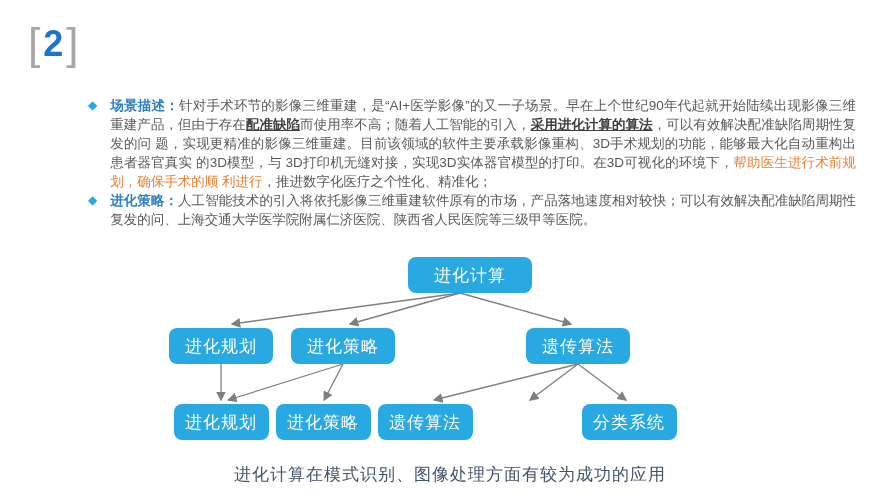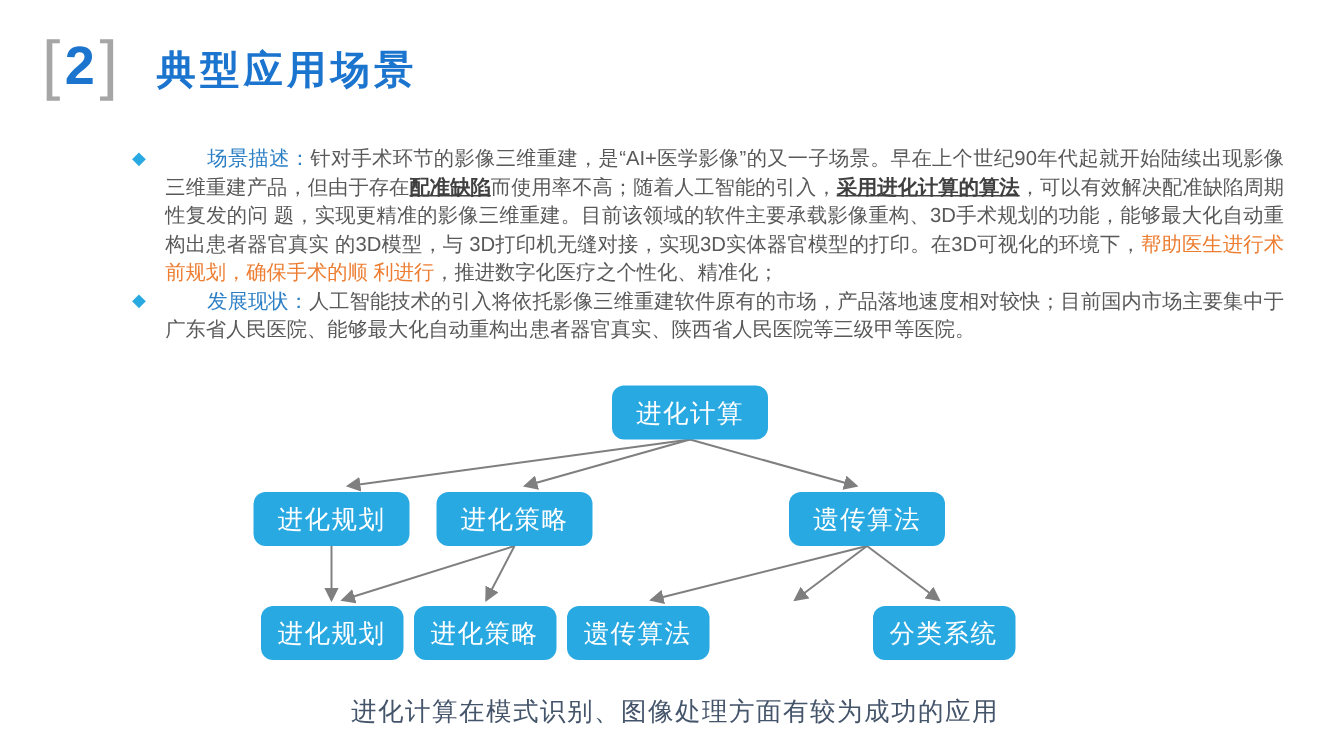--- a/index.html
+++ b/index.html
@@ -22,21 +22,21 @@
   }
   .header{display:flex;align-items:center;gap:26px;padding:22px 0 0 28px;}
   .idx{display:flex;align-items:center;line-height:1;}
   .bracket{font-size:44px;font-weight:300;color:var(--bracket-gray);line-height:1;}
   .num{font-size:36px;font-weight:700;color:var(--title-blue);padding:0 3px;line-height:1;}
   .title{font-size:26px;font-weight:700;color:var(--title-blue);letter-spacing:3px;padding-top:4px;}
   .bullets{margin:30px 32px 0 88px;}
   .bullet-row{display:flex;align-items:flex-start;}
   .diamond{flex:none;color:var(--accent-blue);font-size:12px;line-height:19px;margin-right:13px;}
   .bullet-text{font-size:13.5px;line-height:19px;color:var(--body-gray);text-align:justify;}
-  .lab{color:var(--label-blue);font-weight:400;margin-left:28px;}
+  .lab{color:var(--label-blue);font-weight:700;}
   .seg-normal{color:var(--body-gray);}
   .seg-bold{color:var(--bold-gray);font-weight:700;text-decoration:underline;}
   .seg-orange{color:var(--orange);}
   .diagram{position:absolute;left:0;top:0;width:888px;height:500px;pointer-events:none;}
   .edges{position:absolute;left:0;top:0;}
   .edges line{stroke:var(--arrow-gray);stroke-width:1.3;}
   .node{
     position:absolute;background:var(--accent-blue);color:#ffffff;
     border-radius:8px;display:flex;align-items:center;justify-content:center;
     font-size:17px;letter-spacing:1px;font-weight:400;
@@ -50,31 +50,30 @@
 <body>
 
 <div class="slide">
 
   <div class="header">
     <span class="idx">
       <span class="bracket">[</span>
       <span class="num">2</span>
       <span class="bracket">]</span>
     </span>
-    <span class="title">典型应用场景</span>
   </div>
 
   <div class="bullets">
       <div class="bullet-row">
         <span class="diamond">◆</span>
         <p class="bullet-text"><span class="lab">场景描述：</span><span class="seg-normal">针对手术环节的影像三维重建，是“AI+医学影像”的又一子场景。早在上个世纪90年代起就开始陆续出现影像三维重建产品，但由于存在</span><span class="seg-bold">配准缺陷</span><span class="seg-normal">而使用率不高；随着人工智能的引入，</span><span class="seg-bold">采用进化计算的算法</span><span class="seg-normal">，可以有效解决配准缺陷周期性复发的问 题，实现更精准的影像三维重建。目前该领域的软件主要承载影像重构、3D手术规划的功能，能够最大化自动重构出患者器官真实 的3D模型，与 3D打印机无缝对接，实现3D实体器官模型的打印。在3D可视化的环境下，</span><span class="seg-orange">帮助医生进行术前规划，确保手术的顺 利进行</span><span class="seg-normal">，推进数字化医疗之个性化、精准化；</span></p>
       </div>
       <div class="bullet-row">
         <span class="diamond">◆</span>
-        <p class="bullet-text"><span class="lab">发展现状：</span><span class="seg-normal">人工智能技术的引入将依托影像三维重建软件原有的市场，产品落地速度相对较快；目前国内市场主要集中于广东省人民医院、能够最大化自动重构出患者器官真实、陕西省人民医院等三级甲等医院。</span></p>
+        <p class="bullet-text"><span class="lab">进化策略：</span><span class="seg-normal">人工智能技术的引入将依托影像三维重建软件原有的市场，产品落地速度相对较快；可以有效解决配准缺陷周期性复发的问、上海交通大学医学院附属仁济医院、陕西省人民医院等三级甲等医院。</span></p>
       </div>
     </div>
 
   <div class="diagram">
     <svg class="edges" width="888" height="500" viewBox="0 0 888 500">
       <defs>
         <marker id="arrow" viewBox="0 0 10 10" refX="8.5" refY="5" markerWidth="7.5" markerHeight="7.5" orient="auto-start-reverse">
           <path d="M0,0 L10,5 L0,10 z" fill="#7f7f7f"></path>
         </marker>
       </defs>
@@ -82,21 +81,21 @@
         <line x1="460" y1="293" x2="350.02" y2="324" marker-end="url(#arrow)"></line>
         <line x1="460" y1="293" x2="570.92" y2="324" marker-end="url(#arrow)"></line>
         <line x1="221" y1="364" x2="221" y2="400" marker-end="url(#arrow)"></line>
         <line x1="343" y1="364" x2="228.32" y2="400" marker-end="url(#arrow)"></line>
         <line x1="343" y1="364" x2="324.2" y2="400" marker-end="url(#arrow)"></line>
         <line x1="578" y1="364" x2="434.18" y2="400" marker-end="url(#arrow)"></line>
         <line x1="578" y1="364" x2="530.06" y2="400" marker-end="url(#arrow)"></line>
         <line x1="578" y1="364" x2="625.94" y2="400" marker-end="url(#arrow)"></line>
       </svg>
     <div class="caption">进化计算在模式识别、图像处理方面有较为成功的应用</div>
-  <div class="node" style="left: 408px; top: 257px; width: 104px; height: 36px;">进化计算</div>
+  <div class="node" style="left: 408px; top: 257px; width: 124px; height: 36px;">进化计算</div>
       <div class="node" style="left: 169px; top: 328px; width: 104px; height: 36px;">进化规划</div>
       <div class="node" style="left: 291px; top: 328px; width: 104px; height: 36px;">进化策略</div>
       <div class="node" style="left: 526px; top: 328px; width: 104px; height: 36px;">遗传算法</div>
       <div class="node" style="left: 173.5px; top: 404px; width: 95px; height: 36px;">进化规划</div>
       <div class="node" style="left: 275.5px; top: 404px; width: 95px; height: 36px;">进化策略</div>
       <div class="node" style="left: 377.5px; top: 404px; width: 95px; height: 36px;">遗传算法</div>
       <div class="node" style="left: 581.5px; top: 404px; width: 95px; height: 36px; text-align: center;">分类系统</div>
     </div>
 
 </div>

